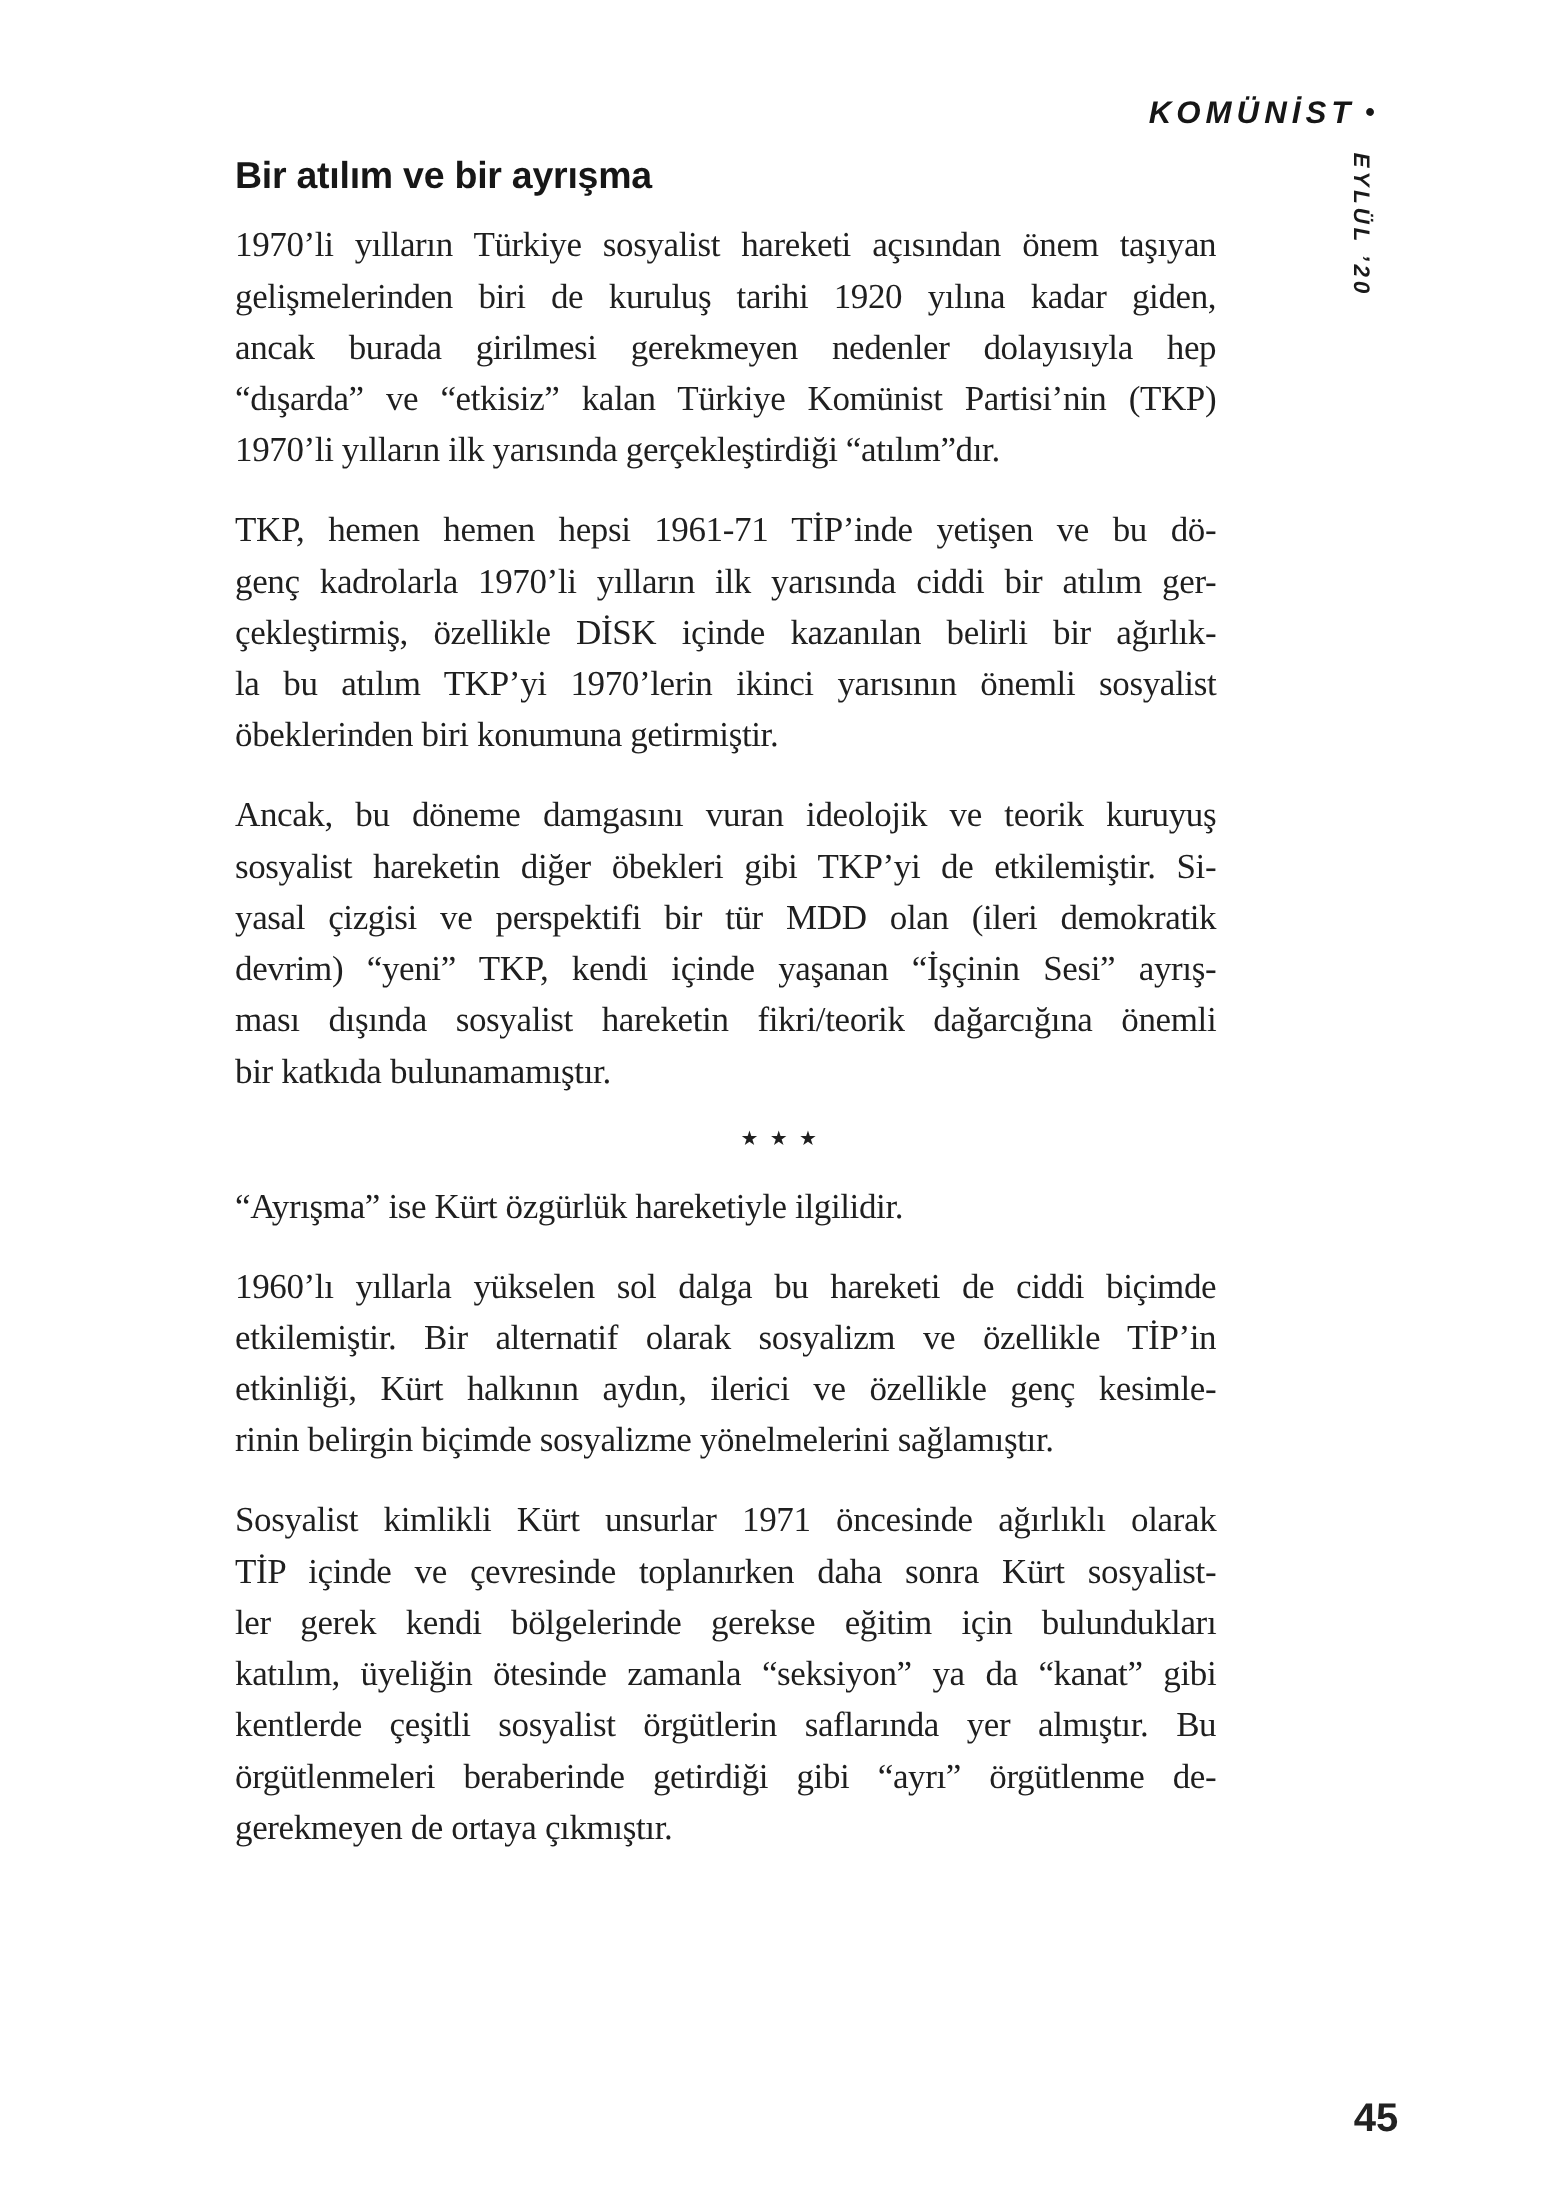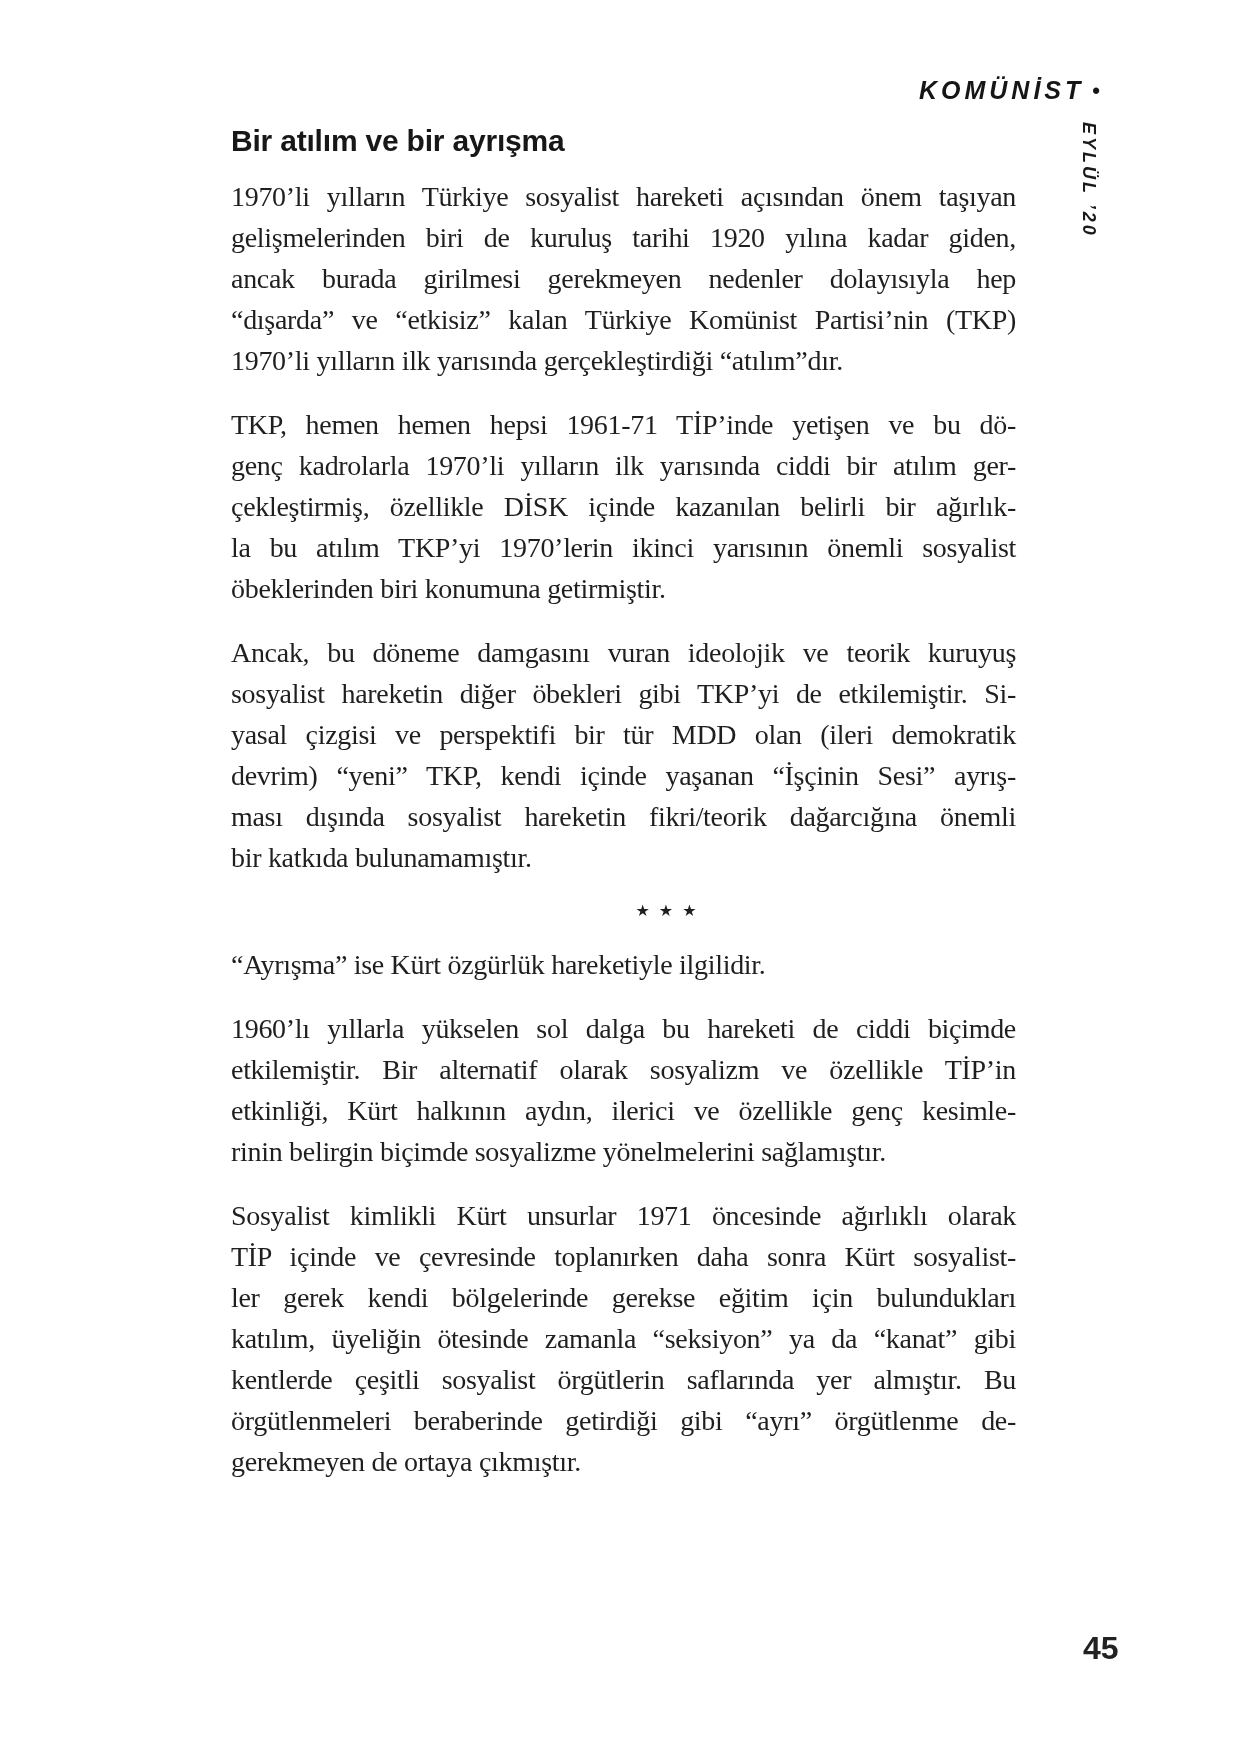--- a/index.html
+++ b/index.html
@@ -49,21 +49,20 @@
     color: #1a1a1a;
     white-space: nowrap;
   }
 
   
   .article {
     position: absolute;
     left: 188px;
     top: 124px;
     width: 785px;
-    margin-left: 43px;
   }
   .article h1 {
     margin: 0 0 18px 0;
     font-family: "Liberation Sans", sans-serif;
     font-weight: 700;
     font-size: 30px;
     letter-spacing: -0.2px;
     color: #171717;
   }
   .para { margin: 0 0 23px 0; }
@@ -83,21 +82,21 @@
     text-align: center;
     padding-left: 94px;
     font-size: 16px;
     letter-spacing: 9px;
     color: #1f1f1f;
   }
 
   .page-number {
     position: absolute;
     left: 1083px;
-    top: 1630px;
+    top: 1676px;
     font-family: "Liberation Sans", sans-serif;
     font-weight: 700;
     font-size: 32px;
     color: #222222;
   }
 </style>
 </head>
 <body>
 
 <div class="page">

